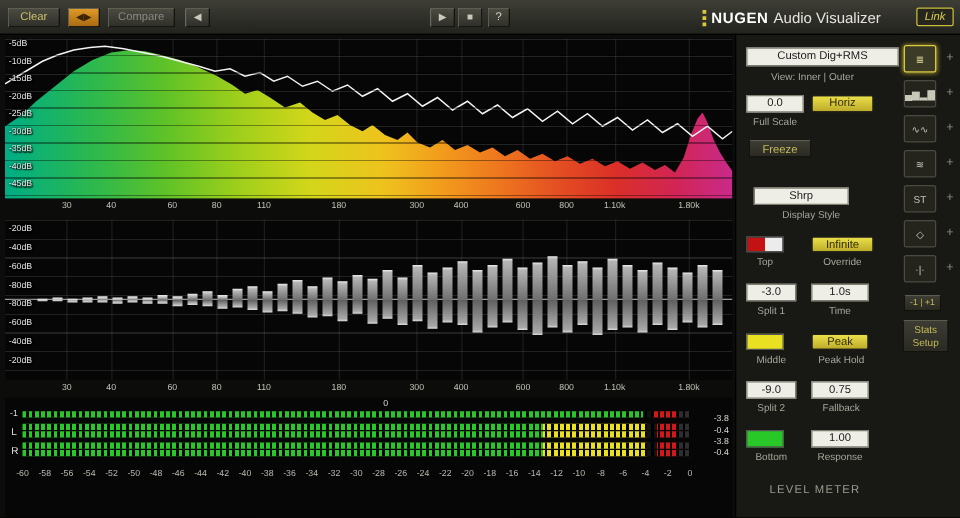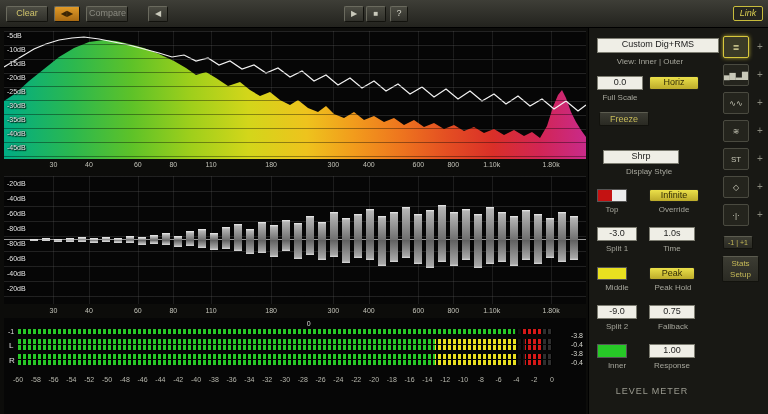--- a/index.html
+++ b/index.html
@@ -98,31 +98,40 @@
 </head>
 <body>
 
 <div class="screen">
 
   <div class="toolbar">
     <div class="tbtn" style="left:6px;width:42px;">Clear</div>
     <div class="tbtn swap" style="left:54px;width:26px;">
       <span>◀▶</span>
     </div>
-    <div class="tbtn dim" style="left:86px;width:42px;">Compare</div>
+    <div class="tbtn dim" style="left:86px;width:54px;">Compare</div>
     <div class="tbtn glyph" style="left:148px;width:20px;">
       <span>◀</span>
     </div>
     <div class="tbtn glyph" style="left:344px;width:20px;">
       <span>▶</span>
     </div>
     <div class="tbtn glyph" style="left:366px;width:20px;">
       <span>■</span>
     </div>
     <div class="tbtn" style="left:390px;width:18px;color:#d6d6ca;">?</div>
+    <div class="brand">
+      <span class="brand-dots">
+          <i></i>
+          <i></i>
+          <i></i>
+        </span>
+      <span class="brand-name">NUGEN</span>
+      <span class="brand-suffix">Audio Visualizer</span>
+    </div>
     <div class="link-btn">Link</div>
   </div>
 
   <div class="panel" id="panel1">
     <div class="grid-h"></div>
     <div class="grid-v-layer" id="spec-grid-v">
         <div class="vline" style="left: 8.5%;"></div>
         <div class="vline" style="left: 14.6%;"></div>
         <div class="vline" style="left: 23%;"></div>
         <div class="vline" style="left: 29.1%;"></div>
@@ -494,21 +503,21 @@
     <div class="glabel" style="left:2px;top:255px;width:52px;">Middle</div>
     <div class="glabel" style="left:54px;top:255px;width:60px;">Peak Hold</div>
 
     <div class="wfield" style="left:8px;top:277px;width:40px;height:14px;">-9.0</div>
     <div class="wfield" style="left:60px;top:277px;width:46px;height:14px;">0.75</div>
     <div class="glabel" style="left:2px;top:294px;width:52px;">Split 2</div>
     <div class="glabel" style="left:56px;top:294px;width:56px;">Fallback</div>
 
     <div class="swatch botsw" style="left:8px;top:316px;width:30px;height:14px;"></div>
     <div class="wfield" style="left:60px;top:316px;width:46px;height:14px;">1.00</div>
-    <div class="glabel" style="left:2px;top:333px;width:52px;">Inner</div>
+    <div class="glabel" style="left:2px;top:333px;width:52px;">Bottom</div>
     <div class="glabel" style="left:54px;top:333px;width:58px;">Response</div>
 
     <div class="lm-title">LEVEL METER</div>
 
     <div id="view-col">
         <div class="view-row">
           <div class="view-btn selected">
             <span>≣</span>
           </div>
           <div class="plus-btn">+</div>

